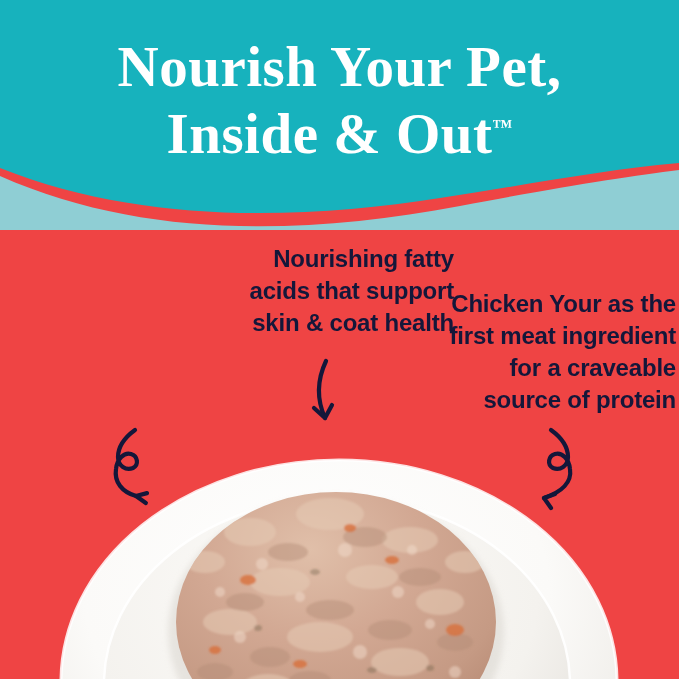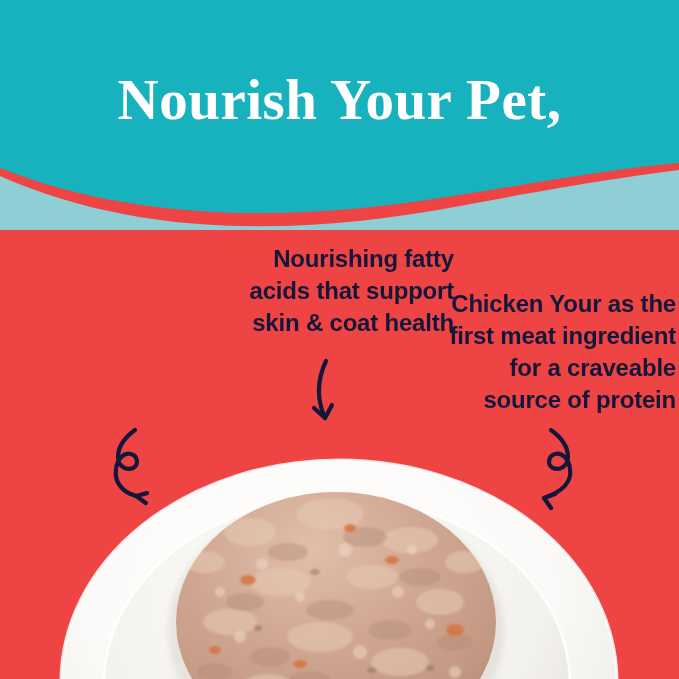--- a/index.html
+++ b/index.html
@@ -104,20 +104,21 @@
 
   <div class="banner">
     <svg viewBox="0 0 679 230" preserveAspectRatio="none">
 
       <path d="M0,176 C140,238 300,236 460,206 C560,187 630,176 679,170 L679,230 L0,230 Z" fill="#8FCED4"></path>
 
       <path d="M0,0 L679,0 L679,163 C600,170 520,186 440,198 C300,220 140,224 0,168 Z" fill="#17B2BD"></path>
     </svg>
     <div class="banner-title">
       <div class="banner-line">Nourish Your Pet,</div>
+      <div class="banner-line"><span>Inside &amp; Out</span><span class="tm">™</span></div>
     </div>
   </div>
 
 
   <div class="callout callout-mid">Nourishing fatty acids that support skin &amp; coat health</div>
 
   <div class="callout callout-right">Chicken Your as the first meat ingredient for a craveable source of protein</div>
 
   <div class="arrow arrow-left">
     <svg viewBox="0 0 92 84">

